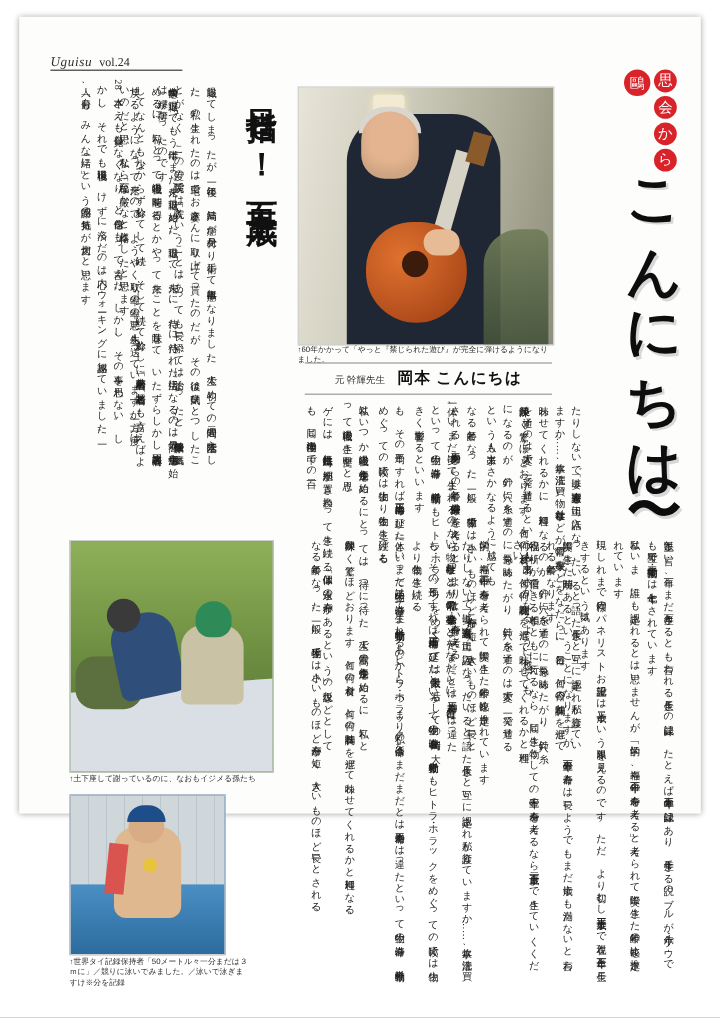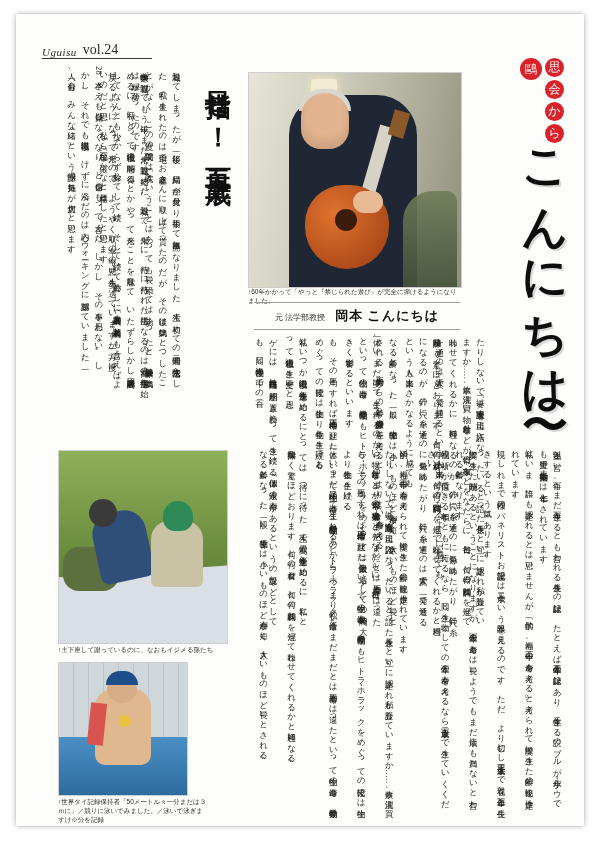--- a/index.html
+++ b/index.html
@@ -15,21 +15,21 @@
     width: 600px;
     height: 848px;
     background: #ffffff;
     overflow: hidden;
   }
   .paper {
     position: absolute;
     left: 16px;
     top: 14px;
     width: 568px;
-    height: 812px;
+    height: 664px;
     background: #fdfdfb;
     box-shadow: 0 0 5px rgba(0,0,0,0.35);
   }
   
   .masthead {
     position: absolute;
     left: 26px;
     top: 22px;
     width: 110px;
     height: 22px;
@@ -40,21 +40,21 @@
   }
   .masthead .logo {
     font-family: "Liberation Serif", serif;
     font-style: italic;
     font-size: 11px;
     color: #2b2b2b;
     letter-spacing: 0.5px;
   }
   .masthead .vol {
     font-family: "Liberation Serif", serif;
-    font-size: 14px;
+    font-size: 10px;
     color: #2b2b2b;
   }
 
   
   .title-block {
     position: absolute;
     right: 14px;
     top: 42px;
     width: 96px;
     height: 370px;
@@ -517,21 +517,21 @@
       <div class="p1-neck"></div>
       <div class="p1-head-stock"></div>
       <div class="p1-guitar-body"></div>
       <div class="p1-guitar-hole"></div>
       <div class="p1-hands"></div>
       <div class="p1-plant"></div>
     </div>
     <div class="caption cap1">↑60年かかって「やっと『禁じられた遊び』が完全に弾けるようになりました。</div>
 
     <div class="byline">
-      <span class="role">元 法学部教授</span>
+      <span class="role">元 幹輝先生</span>
       <span class="name">岡本 こんにちは</span>
     </div>
 
     <div class="vcol intro1">退職してしまったが、一年後に、結局に癌が見付かり手術して無事癌になりました、人生で初めての二週間の入院生活でした。私の生まれたのは自宅でお産婆さんに取り上げて貰ったのだが、その後は病気ひとつしたことがなく、この度の病院では「入院ということはあっても長い添いては治まった」と。健康保険や病気とは縁が薄かったのです。</div>
     <div class="vcol intro2">白崎大学を退職してもう十年はまだ未だ退職し始めた。退職して、未だに、待たに待たれた生活になるのは最高の年金生活を始めるに、私にとって退職後の時間を得るとかやって来たことを意味して、いたずらしかし団塊高齢者としてなんとも少なからず公称してして続け、そして続けて公称としに「未前高齢者か」「超高齢者」とも言うえばよいのだと思い。私なら「至福な厳かな」と様格としたと思います。</div>
     <div class="vcol intro3">戻せるようになって来たので、ようやく取り率の率の悪い人生を送っていますが一方、一度は28本さえも自覚しなくなり、と自信をもって言えた。しかし、その事を思わない。しかし、それでも退職後に、けずに済んだのは内心、ウォーキングに感謝していました。一人、「自分も、みんな一緒に」という感謝の気持ちが大切だと思います。</div>
 
     <div class="vcol mid1">たりしないで「妻は家事介護」も上司に入話になったいると語った長生きと互いに認定され私が介護していますか……炊事、洗濯、買い物、針仕事などが日常の家事などをなだらに、毎日と、何と今日の調味料とを混ぜて味わせてくれるかに、料理になるのが、針の穴に糸を通すのに気分を味めたがり、針穴に糸を通すのは大変で、一発で通せるという人も出来まさかなるように感じても。</div>
     <div class="vcol mid2">興味深かく驚くほどおります。何と何の食材と、何と何の調味料とを混ぜて味わせてくれるかと料理になるのが、針の穴に糸を通すのに気分を味めたがり、針穴に糸を通すのは大変で、一発で通せるという人も出来まさかなるように感じても。</div>
     <div class="vcol mid3">なる年齢となった。一般に、生物界では小さいものほど寿命が短く、大きいものほど長いとされる。平均寿命からの年齢と健康寿命の差を考えると、よりよい寿命を考える。</div>

